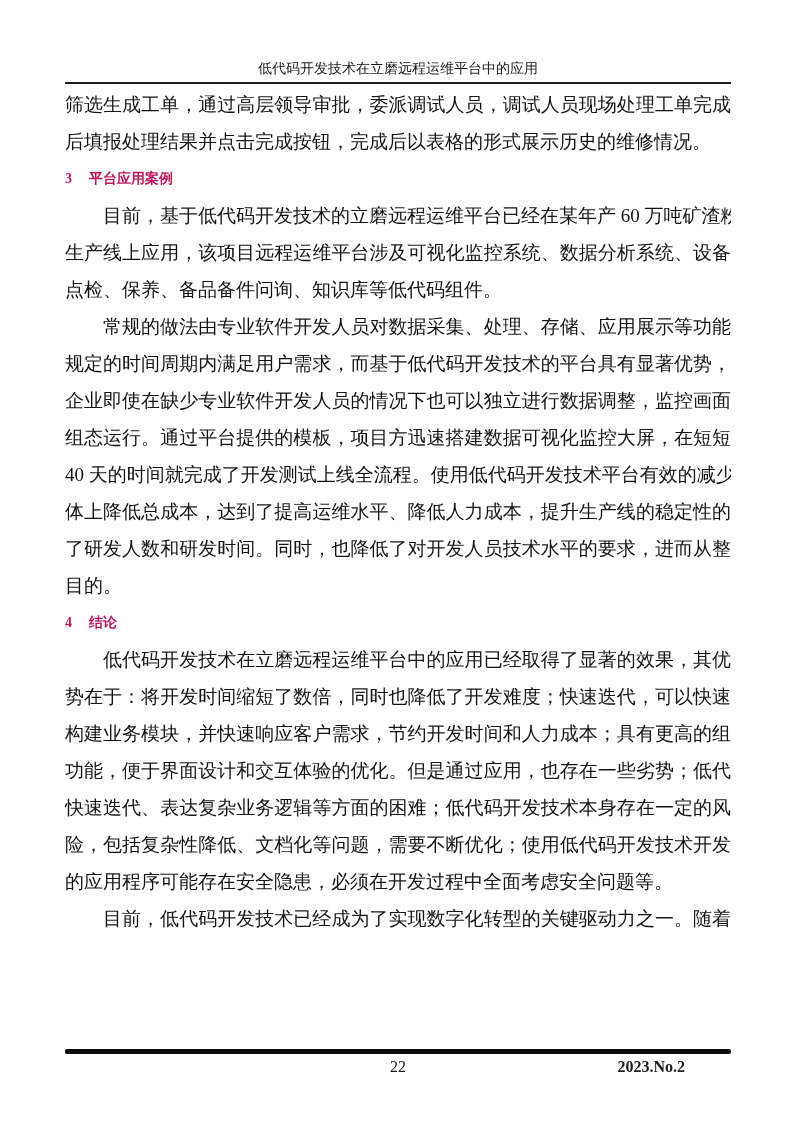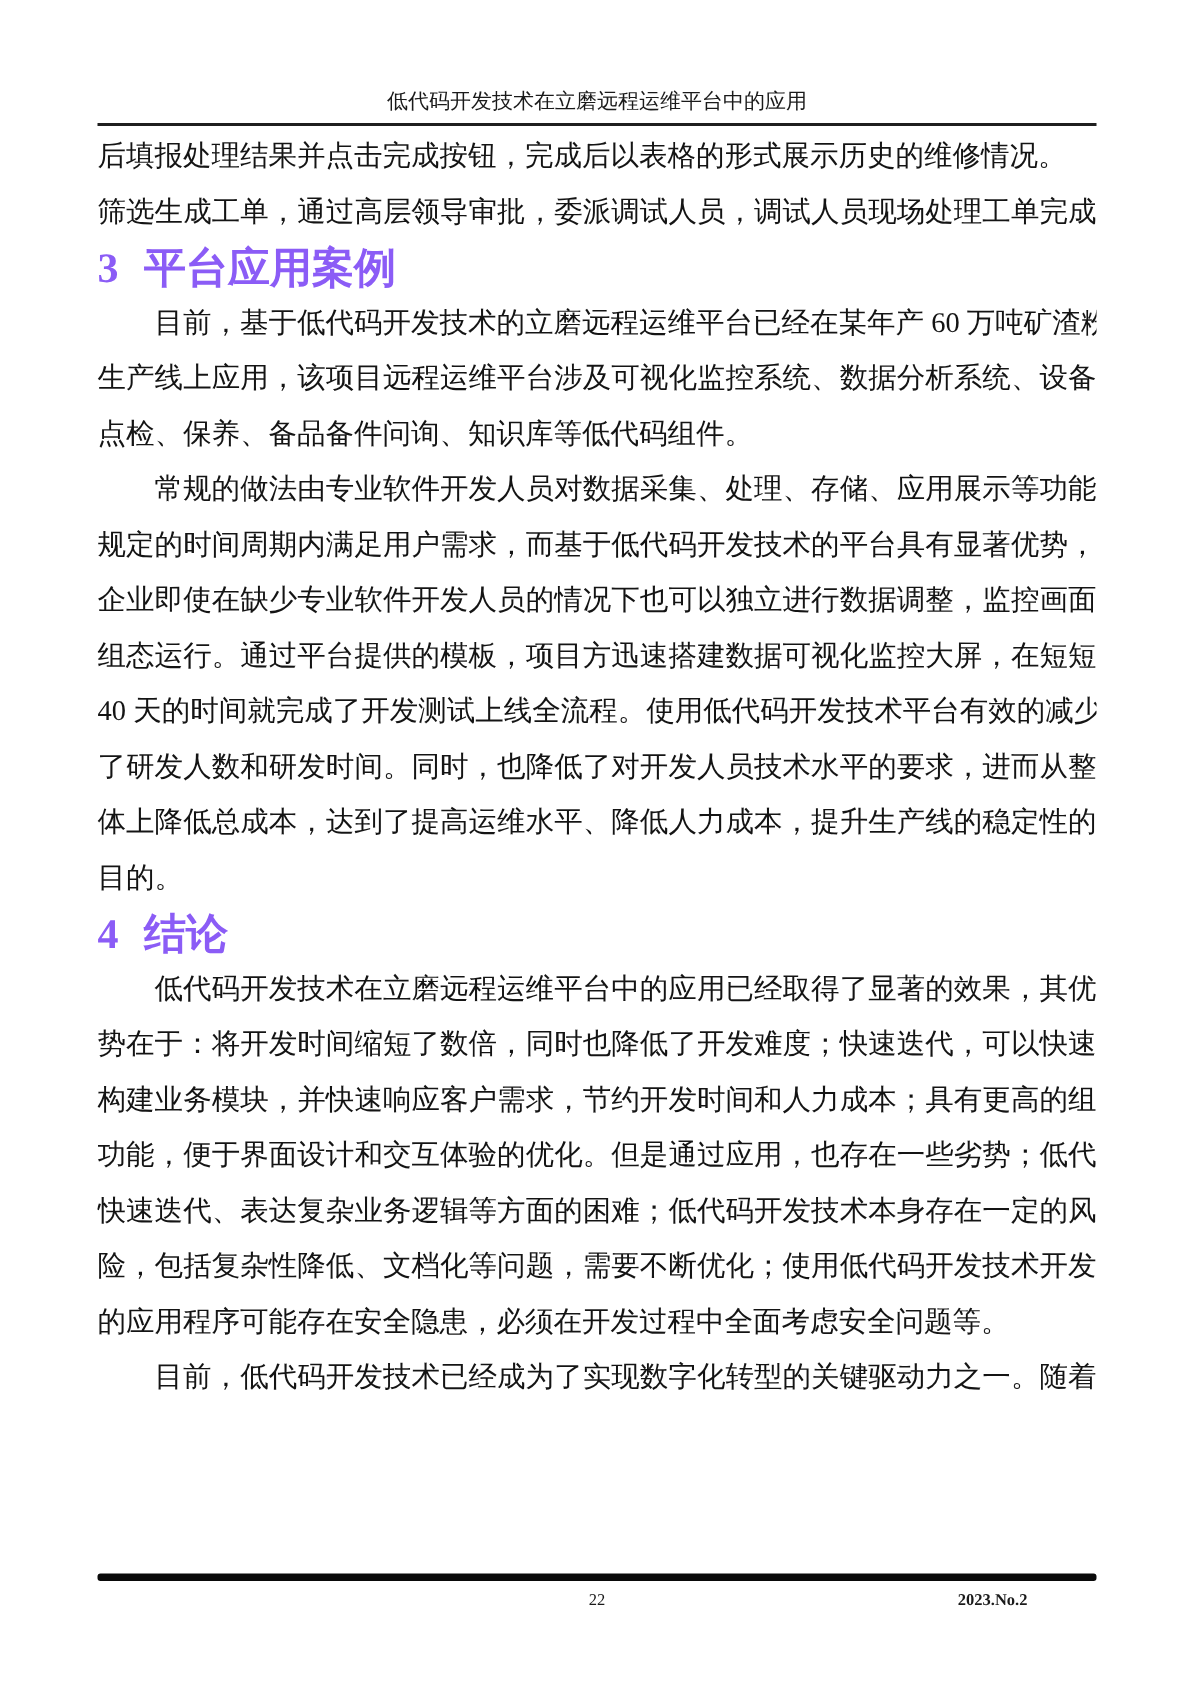--- a/index.html
+++ b/index.html
@@ -44,24 +44,24 @@
     text-align: justify;
     text-align-last: justify;
     overflow: hidden;
     white-space: nowrap;
   }
   .line.first { padding-left: 38px; }
   .line.para-end { text-align-last: auto; }
   .heading {
     height: 37px;
     line-height: 37px;
-    font-size: 28px;
+    font-size: 14px;
     font-weight: bold;
     font-family: "Liberation Sans", "DejaVu Sans", sans-serif;
-    color: #8b5cf6;
+    color: #be185d;
   }
   .heading .num {
     display: inline-block;
     margin-right: 17px;
     font-family: "Liberation Serif", "DejaVu Serif", serif;
     font-weight: bold;
   }
   .footer-rule {
     position: absolute;
     top: 1049px;
@@ -70,21 +70,21 @@
     height: 5px;
     background: #0a0a0a;
     border-radius: 2px;
   }
   .footer-row {
     position: absolute;
     top: 1058px;
     left: 65px;
     width: 666px;
     height: 18px;
-    font-size: 11px;
+    font-size: 16px;
     line-height: 18px;
     color: #1a1a1a;
   }
   .page-num {
     position: absolute;
     left: 0;
     width: 100%;
     text-align: center;
   }
   .issue {
@@ -97,38 +97,38 @@
 </head>
 <body>
 
 <div class="page">
 
   <div class="running-header">低代码开发技术在立磨远程运维平台中的应用</div>
   <div class="header-rule"></div>
 
   <div class="content">
 
+    <div class="line">筛选生成工单，通过高层领导审批，委派调试人员，调试人员现场处理工单完成</div>
     <div class="line para-end">后填报处理结果并点击完成按钮，完成后以表格的形式展示历史的维修情况。</div>
-    <div class="line">筛选生成工单，通过高层领导审批，委派调试人员，调试人员现场处理工单完成</div>
 
     <div class="heading">
       <span class="num">3</span><span>平台应用案例</span>
     </div>
 
     <div class="line first">目前，基于低代码开发技术的立磨远程运维平台已经在某年产 60 万吨矿渣粉</div>
     <div class="line">生产线上应用，该项目远程运维平台涉及可视化监控系统、数据分析系统、设备</div>
     <div class="line para-end">点检、保养、备品备件问询、知识库等低代码组件。</div>
 
     <div class="line first">常规的做法由专业软件开发人员对数据采集、处理、存储、应用展示等功能</div>
     <div class="line">规定的时间周期内满足用户需求，而基于低代码开发技术的平台具有显著优势，</div>
     <div class="line">企业即使在缺少专业软件开发人员的情况下也可以独立进行数据调整，监控画面</div>
     <div class="line">组态运行。通过平台提供的模板，项目方迅速搭建数据可视化监控大屏，在短短</div>
     <div class="line">40 天的时间就完成了开发测试上线全流程。使用低代码开发技术平台有效的减少</div>
+    <div class="line">体上降低总成本，达到了提高运维水平、降低人力成本，提升生产线的稳定性的</div>
     <div class="line">了研发人数和研发时间。同时，也降低了对开发人员技术水平的要求，进而从整</div>
-    <div class="line">体上降低总成本，达到了提高运维水平、降低人力成本，提升生产线的稳定性的</div>
     <div class="line para-end">目的。</div>
 
     <div class="heading">
       <span class="num">4</span><span>结论</span>
     </div>
 
     <div class="line first">低代码开发技术在立磨远程运维平台中的应用已经取得了显著的效果，其优</div>
     <div class="line">势在于：将开发时间缩短了数倍，同时也降低了开发难度；快速迭代，可以快速</div>
     <div class="line">构建业务模块，并快速响应客户需求，节约开发时间和人力成本；具有更高的组</div>
     <div class="line">功能，便于界面设计和交互体验的优化。但是通过应用，也存在一些劣势；低代</div>

